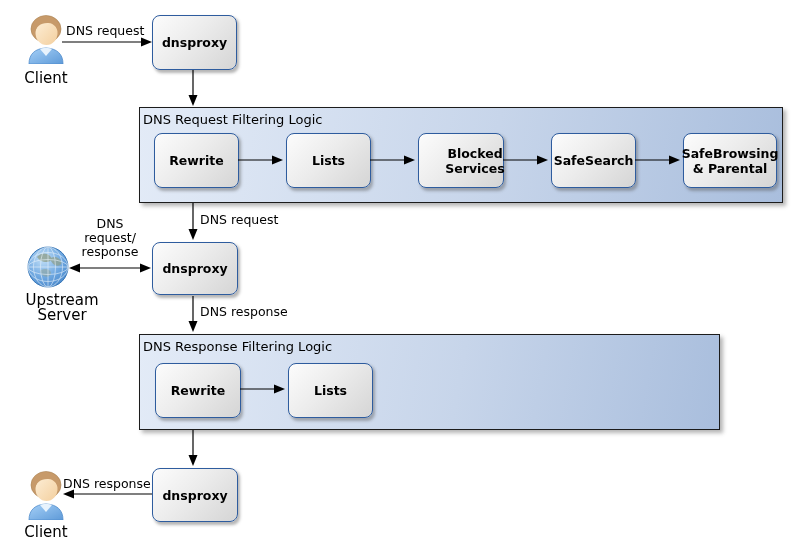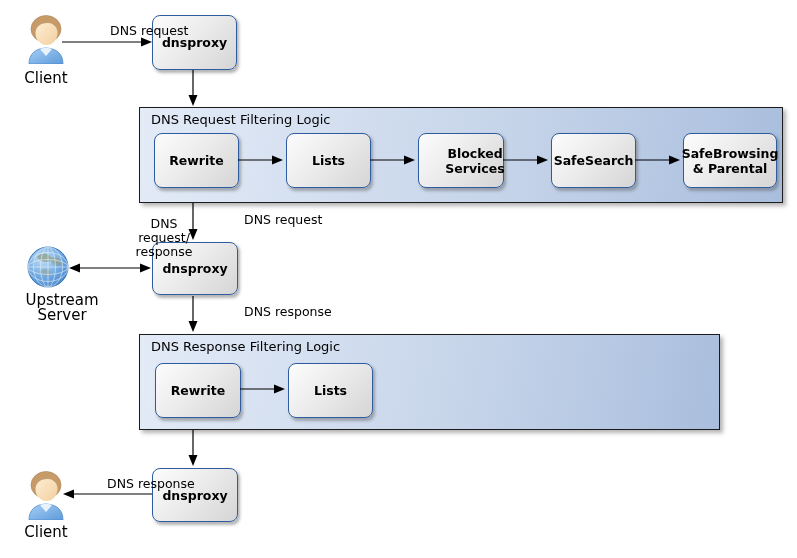--- a/index.html
+++ b/index.html
@@ -22,26 +22,26 @@
 
   
   .container-box{
     position:absolute;
     box-sizing:border-box;
     border:1.5px solid #1c1c1c;
     background:linear-gradient(100deg,#e3ebf7 0%,#c7d5ea 55%,#a9bedd 100%);
     box-shadow:2.5px 3px 4px rgba(90,90,90,.45);
   }
   .container-title{
-    position:absolute;left:11px;top:4px;
+    position:absolute;left:3px;top:4px;
     font-size:13px;white-space:nowrap;
   }
 
   .edge-label{
-    position:absolute;font-size:12.5px;line-height:14px;white-space:pre-line;margin-left:44px;
+    position:absolute;font-size:12.5px;line-height:14px;white-space:pre-line;
   }
   .centered{text-align:center;}
 
   .icon-wrap{position:absolute;}
   .icon-label{
     position:absolute;font-size:15px;text-align:center;white-space:pre-line;line-height:15px;
   }
 
   svg.edges{
     position:absolute;left:0;top:0;width:797px;height:558px;
@@ -114,21 +114,21 @@
         <ellipse cx="21" cy="22" rx="7.5" ry="20"></ellipse>
         <ellipse cx="21" cy="22" rx="14.5" ry="20"></ellipse>
         <line x1="21" y1="2" x2="21" y2="42"></line>
         <line x1="1" y1="22" x2="41" y2="22"></line>
       </g>
     </svg>
   </div>
   <div class="icon-label" style="left:22px;top:293px;width:80px;">Upstream
 Server</div>
 
-  <div class="edge-label centered" style="left:80px;top:217px;width:80px;">DNS
+  <div class="edge-label centered" style="left:70px;top:217px;width:80px;">DNS
 request/
 response</div>
 
   <div class="edge-label" style="left:200px;top:305px;">DNS response</div>
 
   <div class="container-box" style="left:139px;top:334px;width:581px;height:96px;">
     <div class="container-title">DNS Response Filtering Logic</div>
     <div class="node" style="left:15px;top:28px;width:86px;height:55px;">Rewrite</div>
     <div class="node" style="left:148px;top:28px;width:85px;height:55px;">Lists</div>
   </div>

